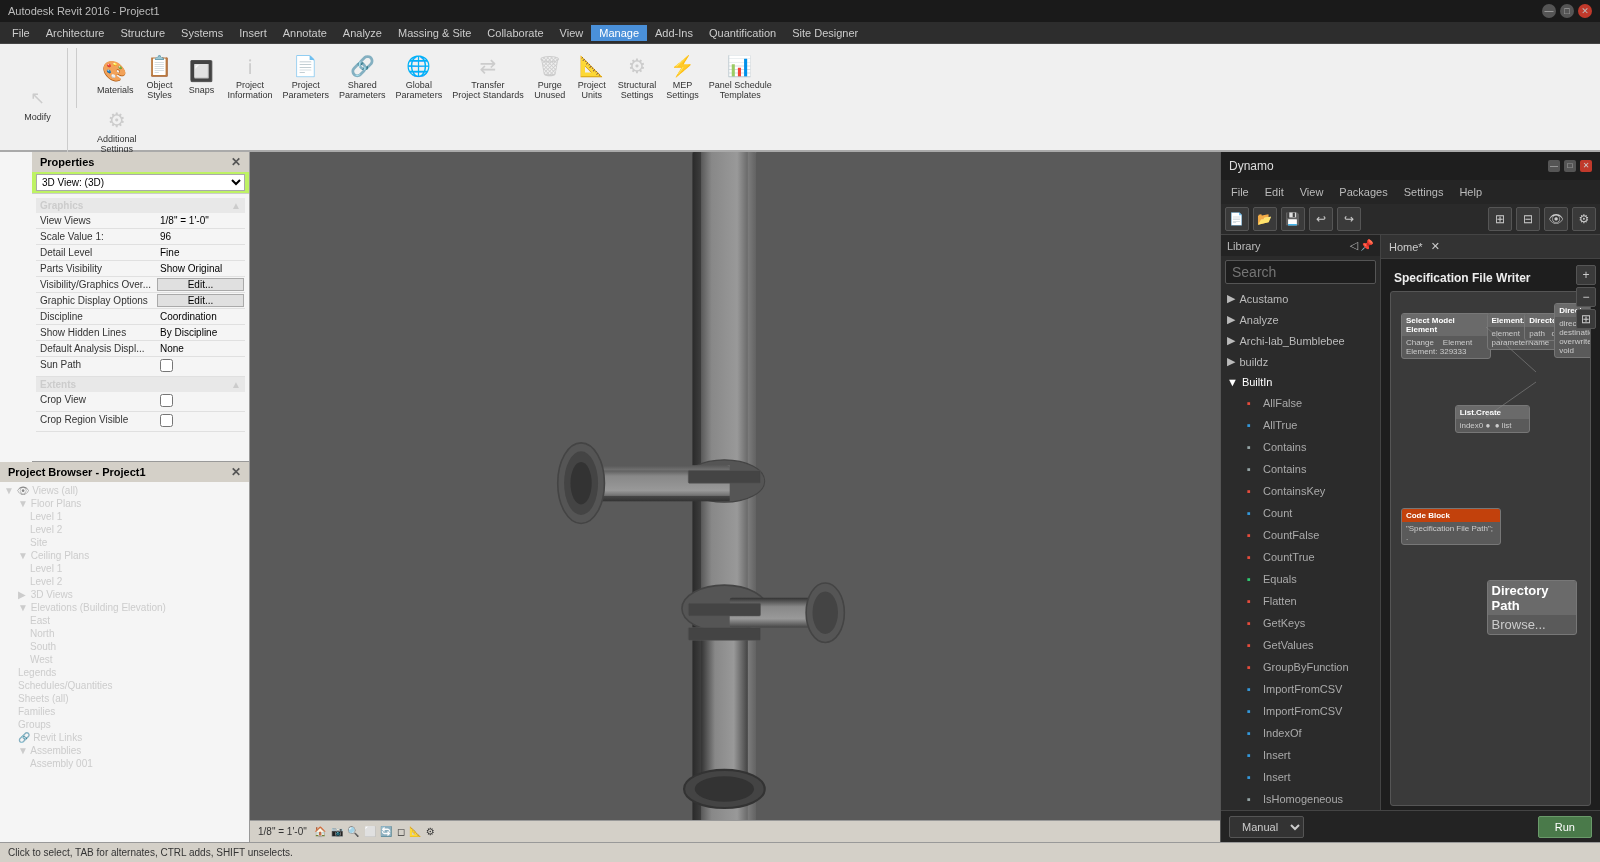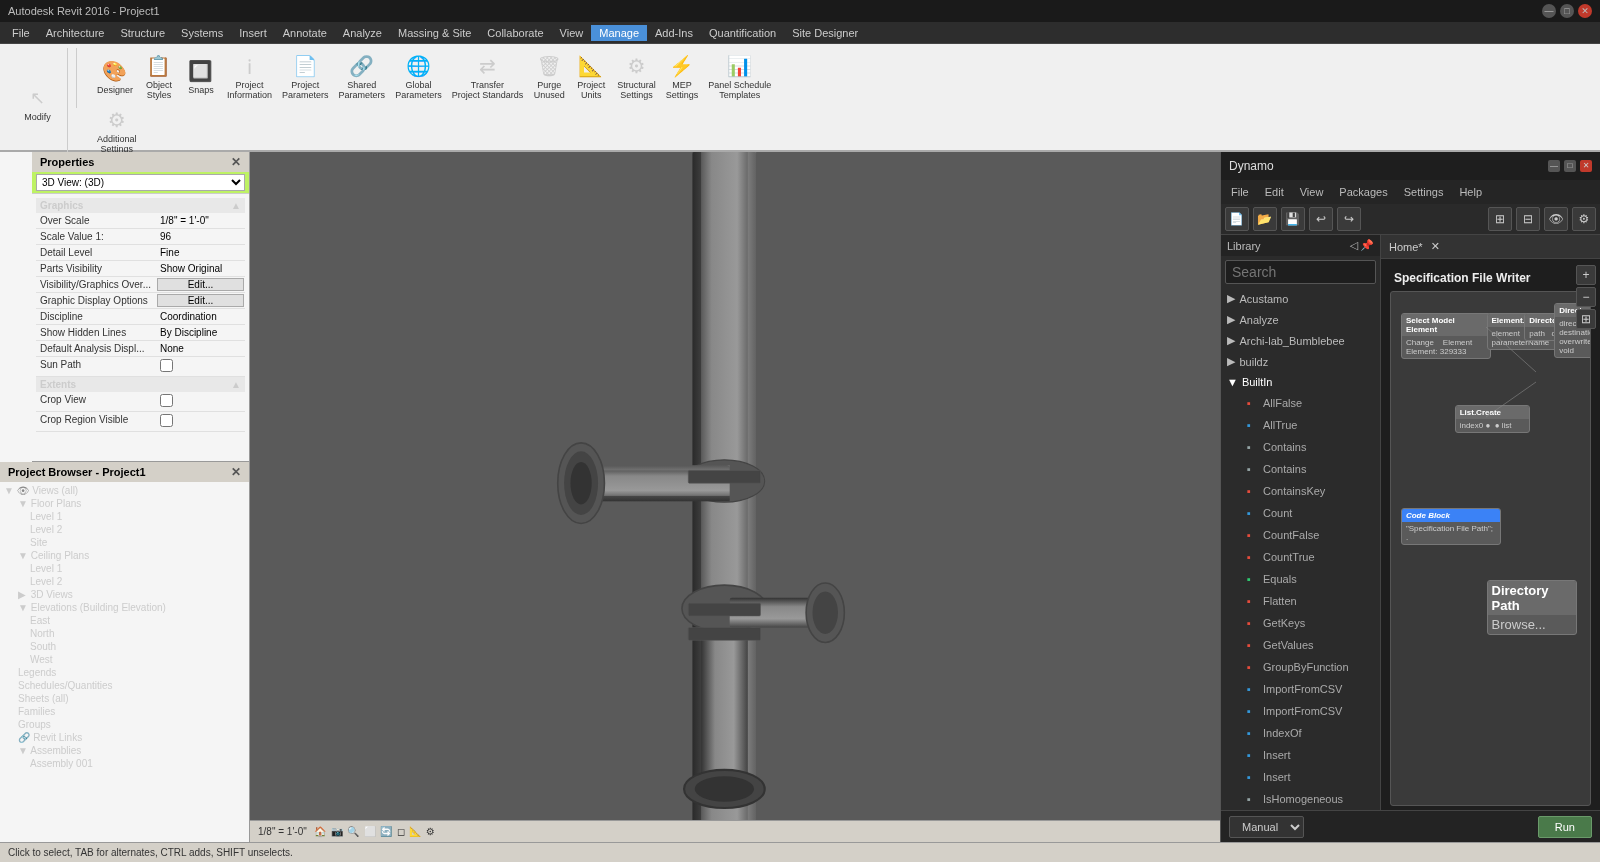--- a/index.html
+++ b/index.html
@@ -195,21 +195,21 @@
         </div>
       </div>
       <div class="ribbon-group-label">Select ▾</div>
     </div>
     <div class="separator"></div>
 
     <div class="ribbon-group" style="min-width:auto;">
       <div class="ribbon-buttons" style="flex-wrap:wrap; max-width:700px; gap:2px;">
         <div class="ribbon-btn">
           <div class="icon" style="font-size:20px;">🎨</div>
-          <div class="label">Designer</div>
+          <div class="label">Materials</div>
         </div>
         <div class="ribbon-btn">
           <div class="icon" style="font-size:20px;">📋</div>
           <div class="label">Object<br>Styles</div>
         </div>
         <div class="ribbon-btn">
           <div class="icon" style="font-size:20px;">🔲</div>
           <div class="label">Snaps</div>
         </div>
         <div class="ribbon-btn">
@@ -276,21 +276,21 @@
           <option>3D View: (3D)</option>
         </select>
       </div>
       <div id="properties-body">
 
         <div class="prop-section">
           <span>Graphics</span>
           <span>▲</span>
         </div>
         <div class="prop-row">
-          <span class="prop-label">Over Scale</span>
+          <span class="prop-label">View Views</span>
           <span class="prop-value">1/8" = 1'-0"</span>
         </div>
         <div class="prop-row">
           <span class="prop-label">Scale Value  1:</span>
           <span class="prop-value">96</span>
         </div>
         <div class="prop-row">
           <span class="prop-label">Detail Level</span>
           <span class="prop-value">Fine</span>
         </div>
@@ -619,21 +619,21 @@
 
               <div style="position:absolute;left:5%;top:4%;width:90px;background:#5a5a5a;border:1px solid #777;border-radius:3px;font-size:8px;">
                 <div style="background:#6a6a6a;padding:2px 4px;font-weight:bold;color:#fff;border-radius:2px 2px 0 0;">Select Model Element</div>
                 <div style="padding:2px 4px;color:#ccc;">
                   <div>Change &nbsp;&nbsp; Element</div>
                   <div>Element: 329333</div>
                 </div>
               </div>
 
               <div style="position:absolute;left:5%;top:42%;width:100px;background:#5a5a5a;border:1px solid #777;border-radius:3px;font-size:8px;">
-                <div style="background:#3b82f6;padding:2px 4px;font-weight:bold;color:#fff;border-radius:2px 2px 0 0;font-style:italic;">Code Block</div>
+                <div style="background:#c2410c;padding:2px 4px;font-weight:bold;color:#fff;border-radius:2px 2px 0 0;">Code Block</div>
                 <div style="padding:2px 4px;color:#ccc;">
                   <div>"Specification File Path"; .</div>
                 </div>
               </div>
 
               <div style="position:absolute;left:32%;top:22%;width:75px;background:#5a5a5a;border:1px solid #777;border-radius:3px;font-size:8px;">
                 <div style="background:#6a6a6a;padding:2px 4px;font-weight:bold;color:#fff;border-radius:2px 2px 0 0;">List.Create</div>
                 <div style="padding:2px 4px;color:#ccc;">
                   <div>index0 ●&nbsp; ● list</div>
                 </div>

